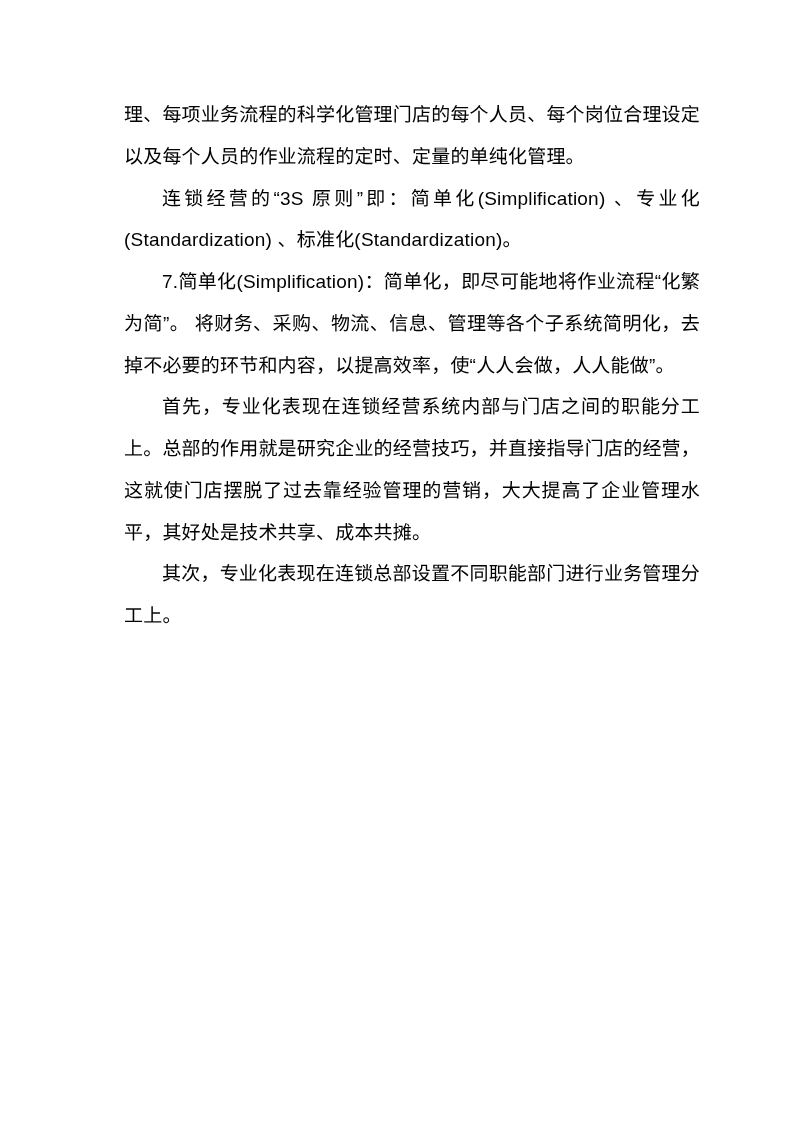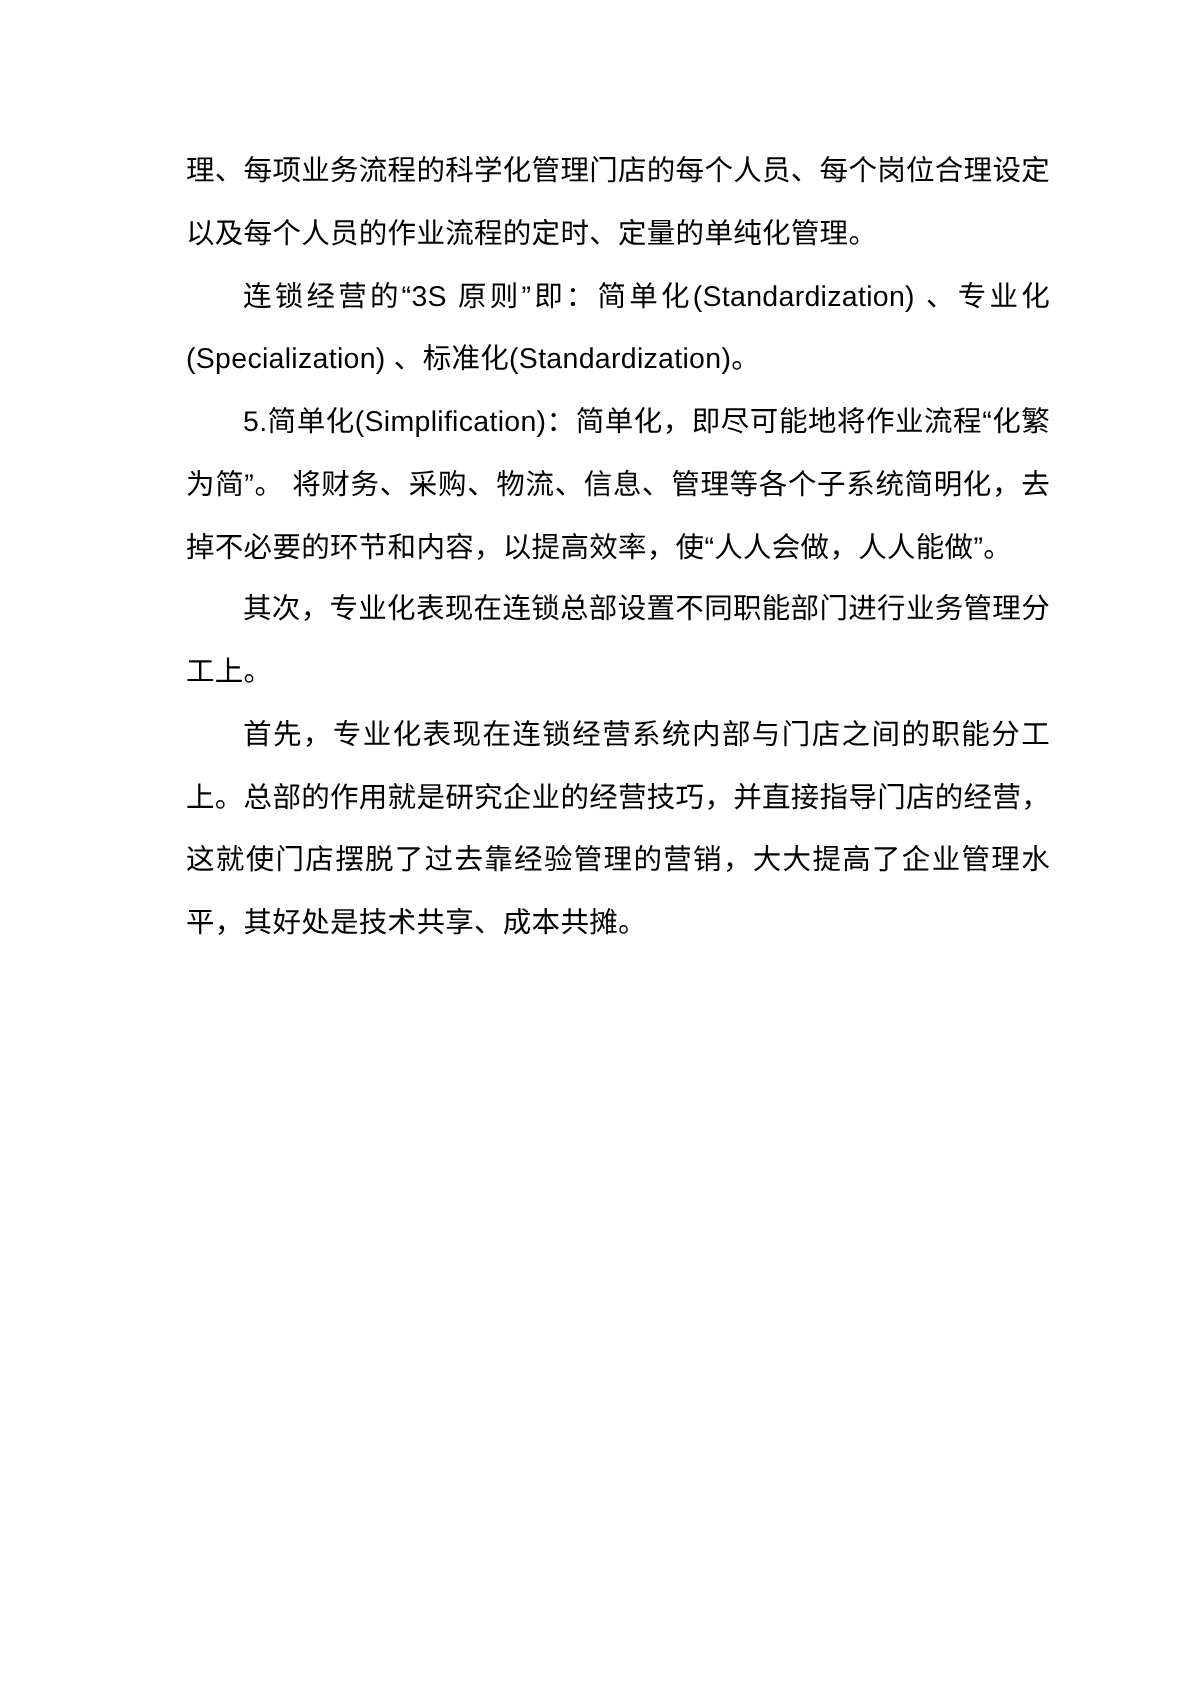--- a/index.html
+++ b/index.html
@@ -38,18 +38,18 @@
   .para.indent {
     text-indent: 2em;
   }
 </style>
 </head>
 <body>
 
 <div class="page">
   <div class="page-text">
       <p class="para">理、每项业务流程的科学化管理门店的每个人员、每个岗位合理设定以及每个人员的作业流程的定时、定量的单纯化管理。</p>
-      <p class="para indent">连锁经营的“3S 原则”即：简单化(Standardization) 、专业化(Specialization) 、标准化(Standardization)。</p>
-      <p class="para indent">5.简单化(Simplification)：简单化，即尽可能地将作业流程“化繁为简”。 将财务、采购、物流、信息、管理等各个子系统简明化，去掉不必要的环节和内容，以提高效率，使“人人会做，人人能做”。</p>
+      <p class="para indent">连锁经营的“3S 原则”即：简单化(Simplification) 、专业化(Standardization) 、标准化(Standardization)。</p>
+      <p class="para indent">7.简单化(Simplification)：简单化，即尽可能地将作业流程“化繁为简”。 将财务、采购、物流、信息、管理等各个子系统简明化，去掉不必要的环节和内容，以提高效率，使“人人会做，人人能做”。</p>
+      <p class="para indent">首先，专业化表现在连锁经营系统内部与门店之间的职能分工上。总部的作用就是研究企业的经营技巧，并直接指导门店的经营，这就使门店摆脱了过去靠经验管理的营销，大大提高了企业管理水平，其好处是技术共享、成本共摊。</p>
       <p class="para indent">其次，专业化表现在连锁总部设置不同职能部门进行业务管理分工上。</p>
-      <p class="para indent">首先，专业化表现在连锁经营系统内部与门店之间的职能分工上。总部的作用就是研究企业的经营技巧，并直接指导门店的经营，这就使门店摆脱了过去靠经验管理的营销，大大提高了企业管理水平，其好处是技术共享、成本共摊。</p>
     </div>
 </div>
 
 </body></html>

